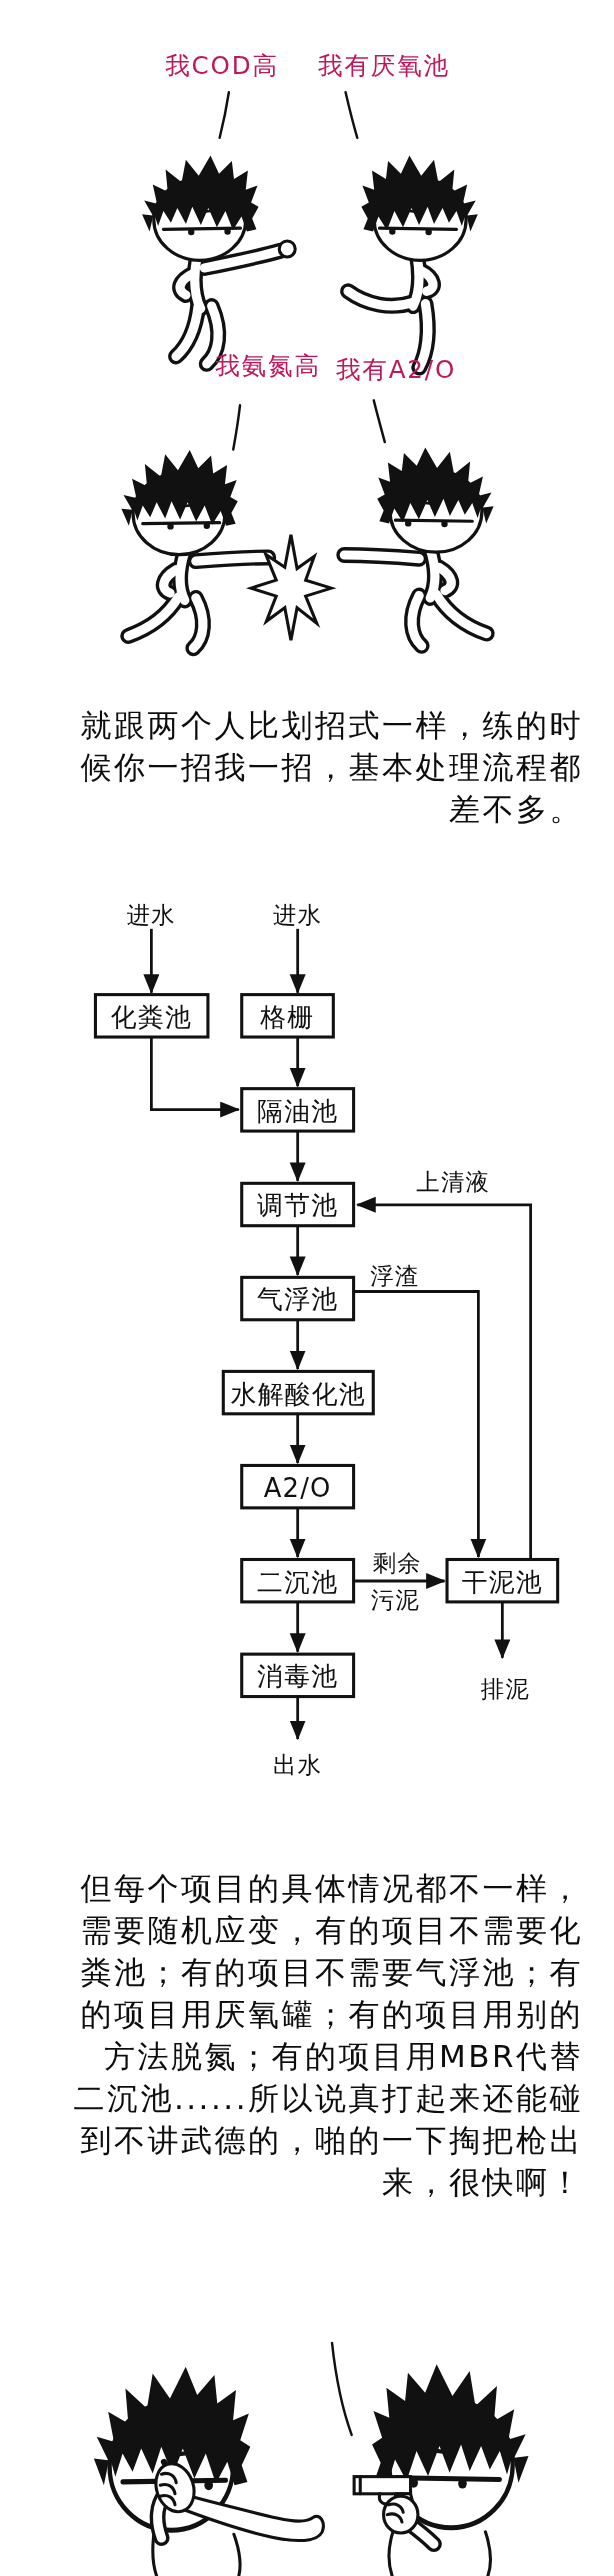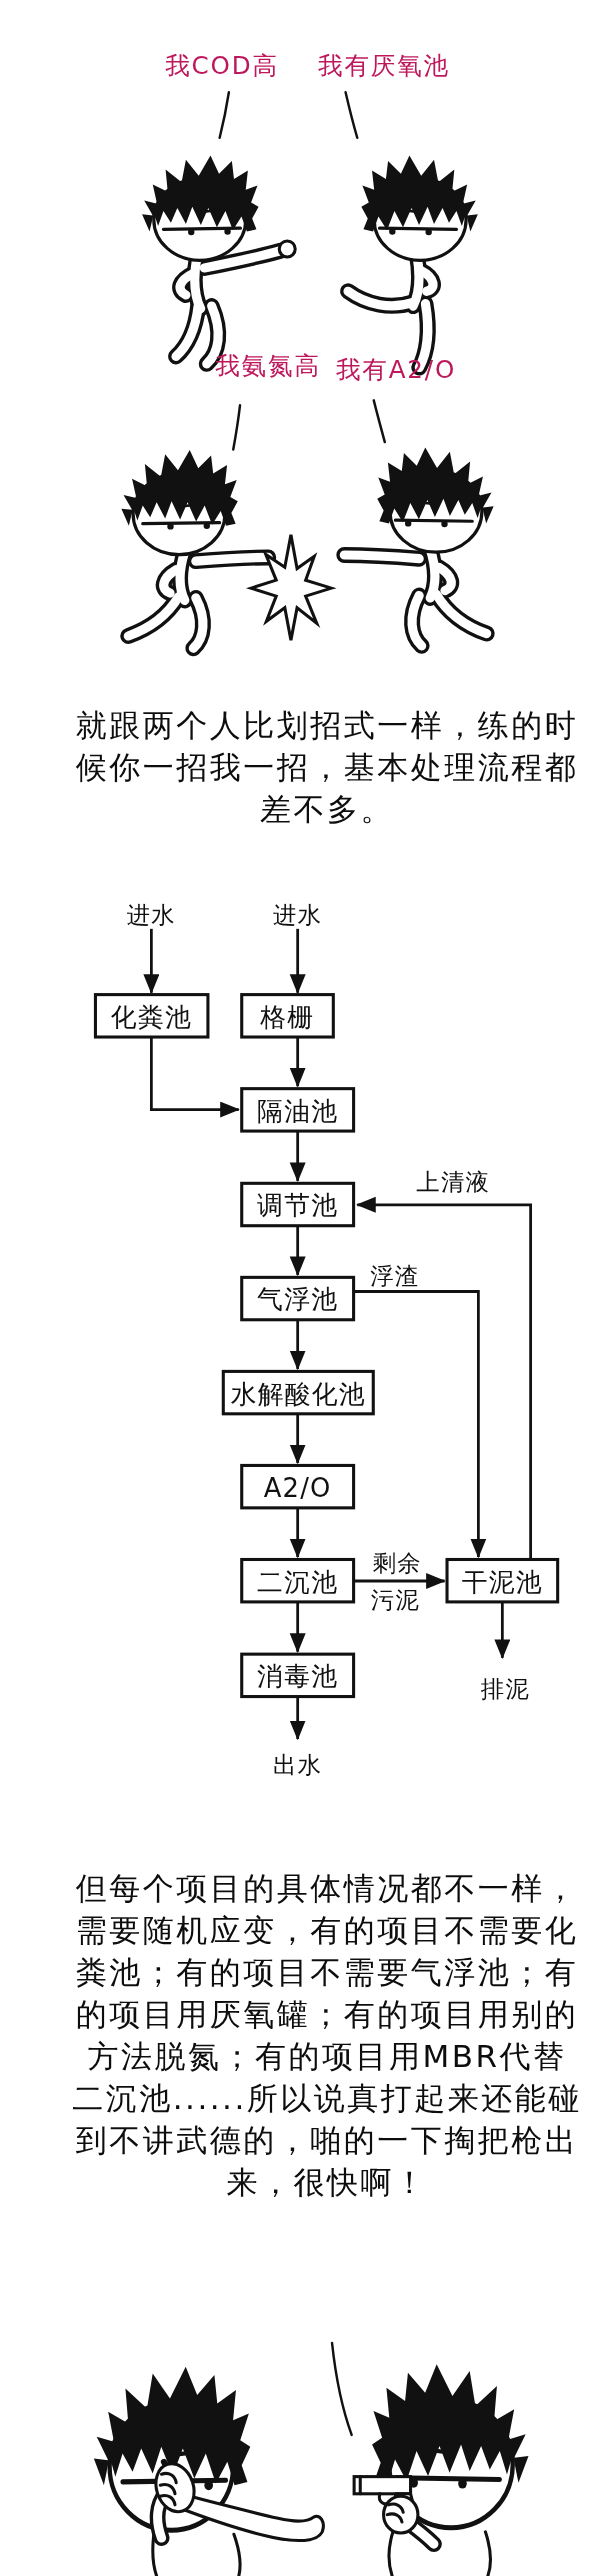--- a/index.html
+++ b/index.html
@@ -22,21 +22,21 @@
     color:#be185d;
     text-align:center;
   }
   .para{
     position:absolute;
     left:71px;
     width:512px;
     font-size:31px;
     line-height:42px;
     letter-spacing:2.5px;
-    text-align:center;
+    text-align:right;
     color:#0d0d0d;
   }
   
   .fc-box{fill:#fff;stroke:#111;stroke-width:5;}
   .fc-line{stroke:#111;stroke-width:4.5;fill:none;}
   .fc-label{font-size:42px;fill:#111;text-anchor:middle;dominant-baseline:central;letter-spacing:2px;}
   .fc-side{font-size:38px;fill:#111;text-anchor:middle;dominant-baseline:central;letter-spacing:2px;}
   
   .t-b{stroke:#111;stroke-width:26;fill:none;stroke-linecap:round;stroke-linejoin:round;}
   .t-w{stroke:#fff;stroke-width:15;fill:none;stroke-linecap:round;stroke-linejoin:round;}

